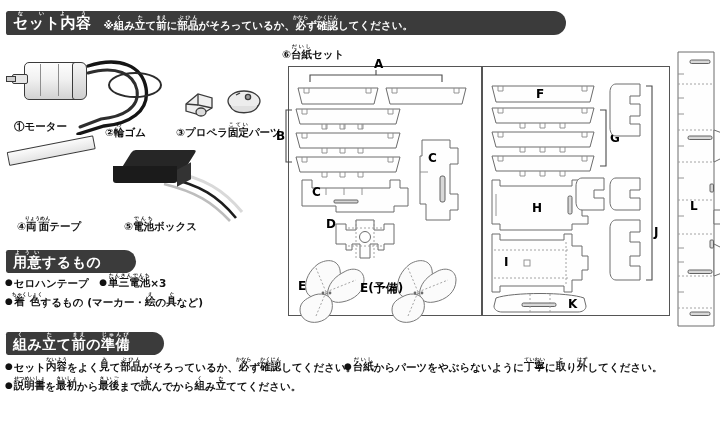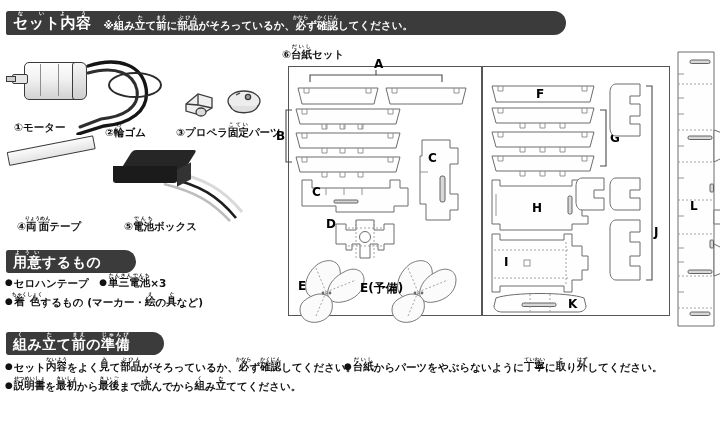--- a/index.html
+++ b/index.html
@@ -110,21 +110,21 @@
         <path d="M88 26 C120 16 142 26 146 48 C150 72 128 84 104 86 L78 94" fill="none" stroke="#151515" stroke-width="3.4" stroke-linecap="round"></path>
         <path d="M88 33 C116 25 134 34 137 50 C140 68 122 77 101 79 L80 87" fill="none" stroke="#2e2e2e" stroke-width="3" stroke-linecap="round"></path>
       </svg>
       <div class="motor-body"></div>
       <div class="motor-ridge" style="left:40px;"></div>
       <div class="motor-ridge" style="left:58px;"></div>
       <div class="motor-cap"></div>
       <div class="motor-shaft"></div>
       <div class="motor-shaft2"></div>
     </div>
-    <div class="cap" style="left:14px;top:82px;">①モーター</div>
+    <div class="cap" style="left:14px;top:82px;font-family:Liberation Serif, serif;">①モーター</div>
 
     <div class="band"></div>
     <div class="cap" style="left:105px;top:82px;">
       ②<ruby>輪<rt>わ</rt></ruby>ゴム
     </div>
 
     <svg class="pf" style="left:182px;top:48px;" width="90" height="34">
       <g stroke="#3a3a3a" stroke-width="1.3" fill="#efefef">
         <path d="M4 16 L16 6 L30 10 L30 20 L18 27 L4 23 Z"></path>
         <path d="M16 6 L16 17 L30 20" fill="none"></path>

